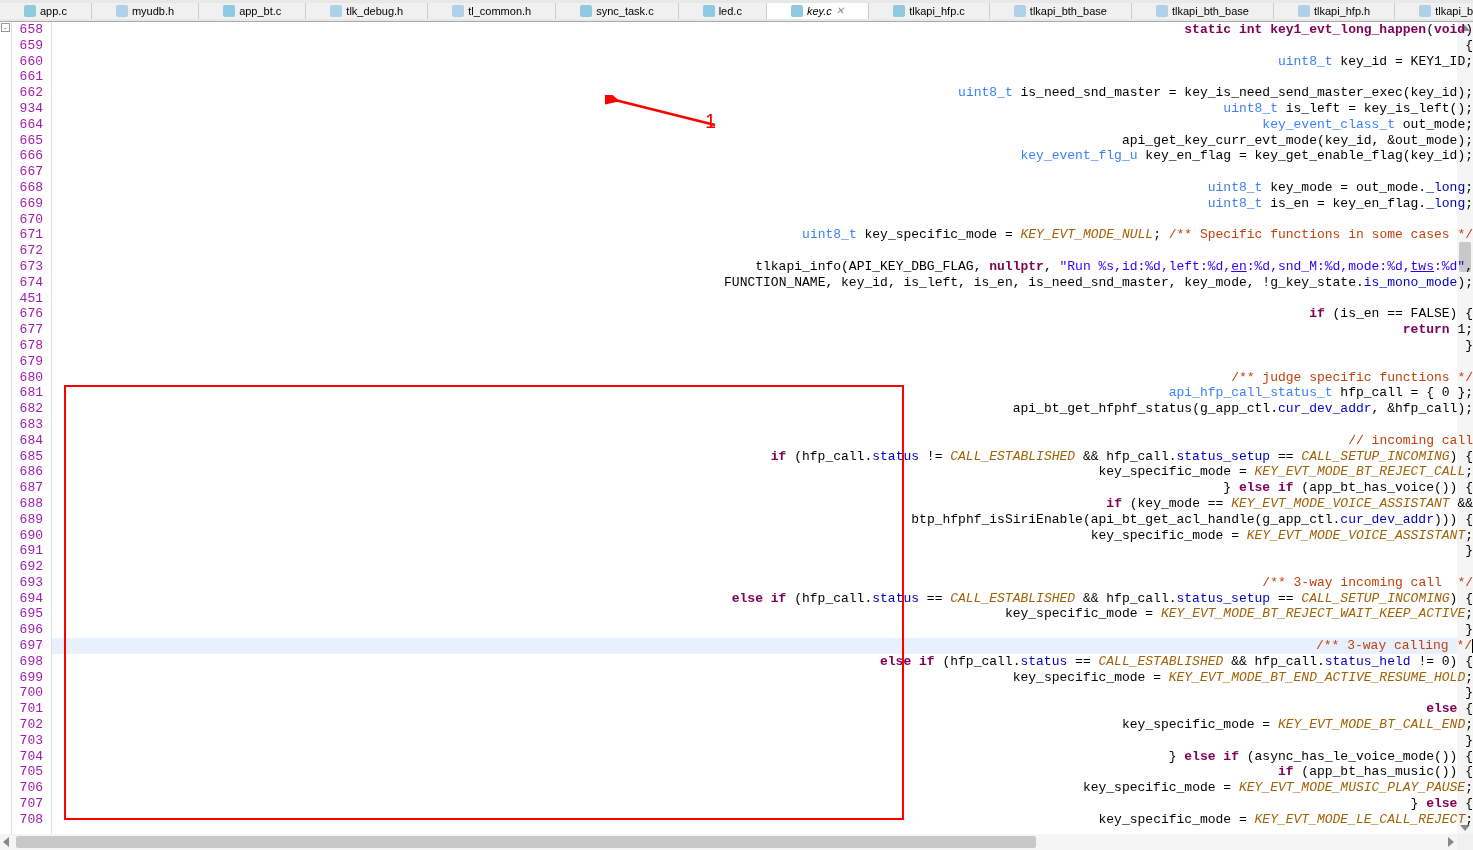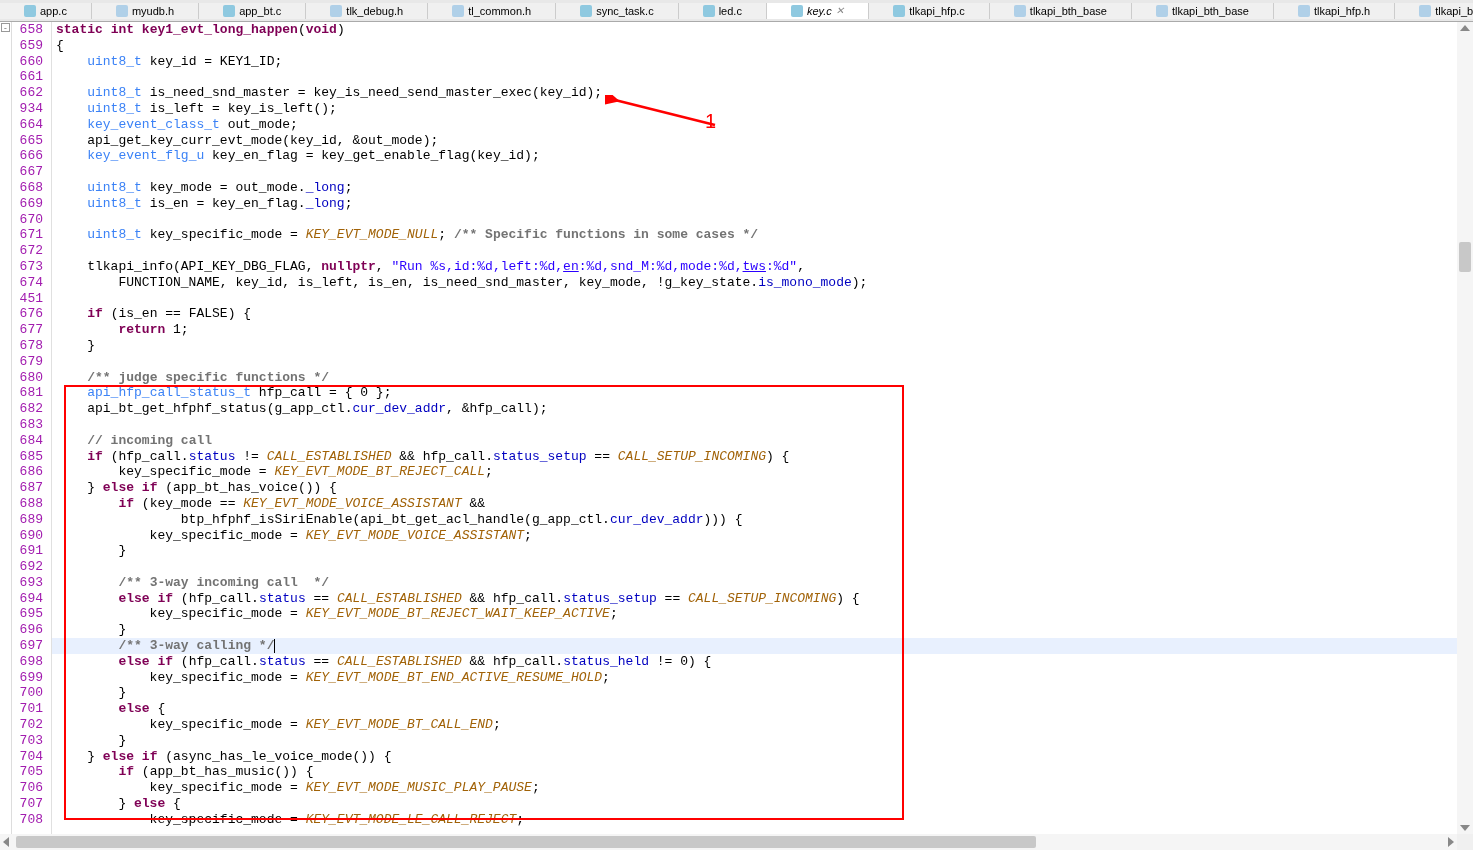--- a/index.html
+++ b/index.html
@@ -104,25 +104,25 @@
       white-space: pre;
       position: relative;
     }
     .highlight-line {
       position: absolute;
       left: 0; right: 0;
       height: 15.8px;
       background: #e8f0fe;
       z-index: 0;
     }
-    .code-line { position: relative; z-index: 1; height: 15.8px; }
+    .code-line { position: relative; z-index: 1; height: 15.8px; text-align: right; }
     .kw { color: #7f0055; font-weight: bold; }
     .type { color: #3b82f6; }
     .str { color: #2a00ff; }
-    .cmt { color: #737373; font-weight: bold; }
+    .cmt { color: #c2410c; }
     .const-name { color: #a16207; font-style: italic; }
     .member { color: #0000c0; }
     .red-box {
       position: absolute;
       border: 2px solid #ff0000;
       left: 64px;
       top: 385px;
       width: 840px;
       height: 435px;
       pointer-events: none;

